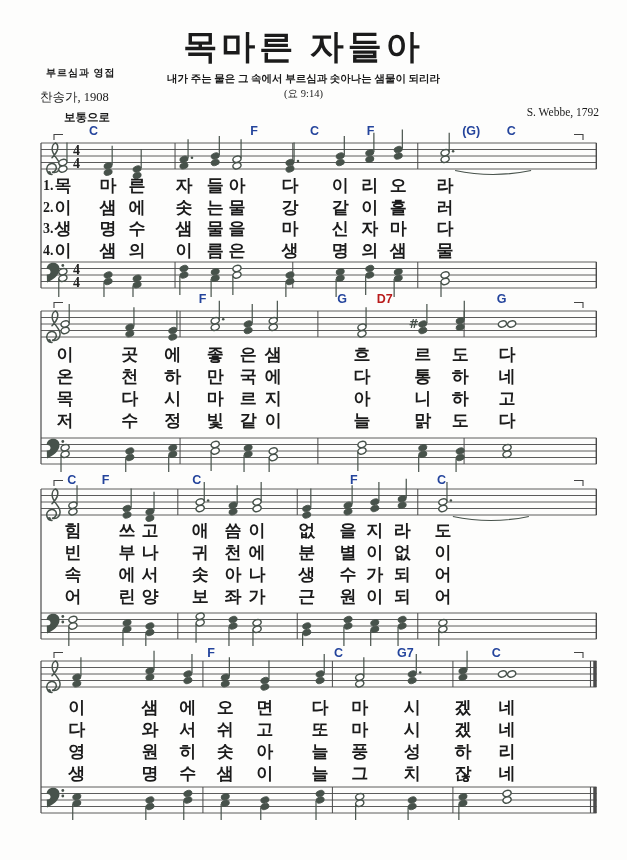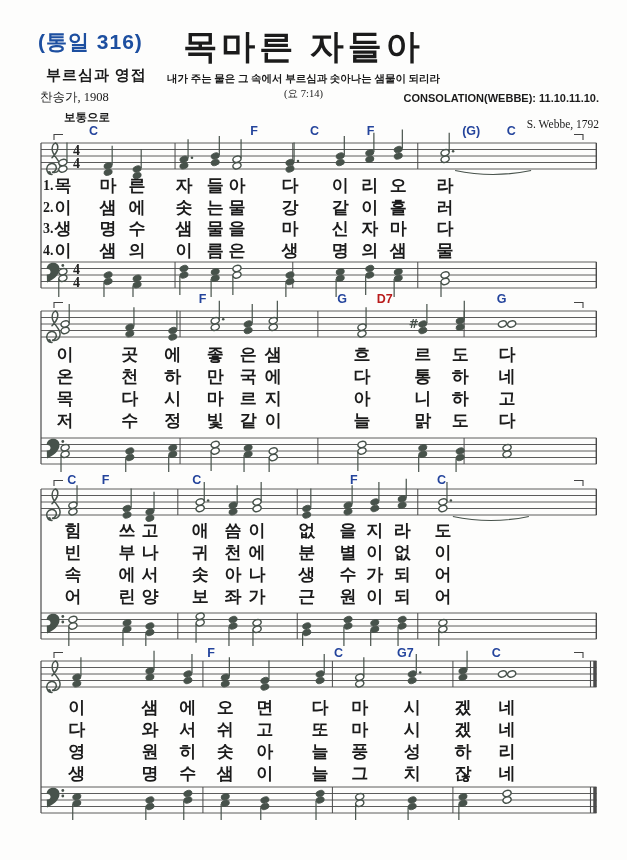--- a/index.html
+++ b/index.html
@@ -9,48 +9,46 @@
     border-right:2px solid #cccccb;border-bottom:3px solid #c5c5c3;
     font-family:"Liberation Serif", serif;color:#1b1b1b;
   }
   .abs{position:absolute;}
   .tongil{left:38px;top:28px;font-size:21px;font-weight:800;
     font-family:"Liberation Sans",sans-serif;letter-spacing:1px;}
   .title{left:130px;right:150px;top:24px;text-align:center;font-size:34px;
     font-weight:800;letter-spacing:4px;}
   .number{right:26px;top:20px;font-size:48px;font-weight:700;line-height:1;
     -webkit-text-stroke:1px #2c4e95;}
-  .category{left:46px;top:66px;font-size:15px;font-weight:700;letter-spacing:1px;}
+  .category{left:46px;top:66px;font-size:10px;font-weight:700;letter-spacing:1px;}
   .source{left:40px;top:89px;font-size:12.5px;}
   .scripture{left:120px;right:140px;top:72px;text-align:center;font-size:10.5px;font-weight:600;}
   .scripref{left:120px;right:140px;top:87px;text-align:center;font-size:10.5px;}
   .tune{right:28px;top:92px;font-size:11px;font-weight:700;font-family:"Liberation Sans",sans-serif;}
-  .composer{right:28px;top:118px;font-size:11.5px;}
+  .composer{right:28px;top:106px;font-size:11.5px;}
   .tempo{left:64px;top:110px;font-size:11.5px;font-weight:600;}
   .system{position:absolute;left:40px;width:558px;}
   .system svg{position:absolute;left:0;top:0;}
   .chord{position:absolute;font-family:"Liberation Sans",sans-serif;
     font-size:12.5px;font-weight:700;white-space:nowrap;}
   .lyr{position:absolute;width:22px;text-align:center;font-size:17px;font-weight:700;
     white-space:nowrap;}
   .lyr span{display:block;}
   .vnums{position:absolute;left:3px;width:20px;text-align:left;font-size:14px;font-weight:700;}
   .vnums span{display:block;}
 </style>
 </head>
 <body>
 
 <div class="page">
-  <div class="abs tongil" style="color: rgb(29, 79, 160);">(통일 316)</div>
   <div class="abs title">목마른 자들아</div>
   <div class="abs category">부르심과 영접</div>
   <div class="abs source">찬송가, 1908</div>
   <div class="abs scripture">내가 주는 물은 그 속에서 부르심과 솟아나는 샘물이 되리라</div>
-  <div class="abs scripref">(요 7:14)</div>
-  <div class="abs tune">CONSOLATION(WEBBE): 11.10.11.10.</div>
+  <div class="abs scripref">(요 9:14)</div>
   <div class="abs composer">S. Webbe, 1792</div>
   <div class="abs tempo">보통으로</div>
   <div id="music">
       <div class="system" style="top: 125px; height: 172px;">
         <svg width="558" height="172">
           <line x1="1" y1="18" x2="556.5" y2="18" stroke="#4a4a4a" stroke-width="0.9"></line>
           <line x1="1" y1="137" x2="556.5" y2="137" stroke="#4a4a4a" stroke-width="0.9"></line>
           <line x1="1" y1="24.5" x2="556.5" y2="24.5" stroke="#4a4a4a" stroke-width="0.9"></line>
           <line x1="1" y1="143.5" x2="556.5" y2="143.5" stroke="#4a4a4a" stroke-width="0.9"></line>
           <line x1="1" y1="31" x2="556.5" y2="31" stroke="#4a4a4a" stroke-width="0.9"></line>

